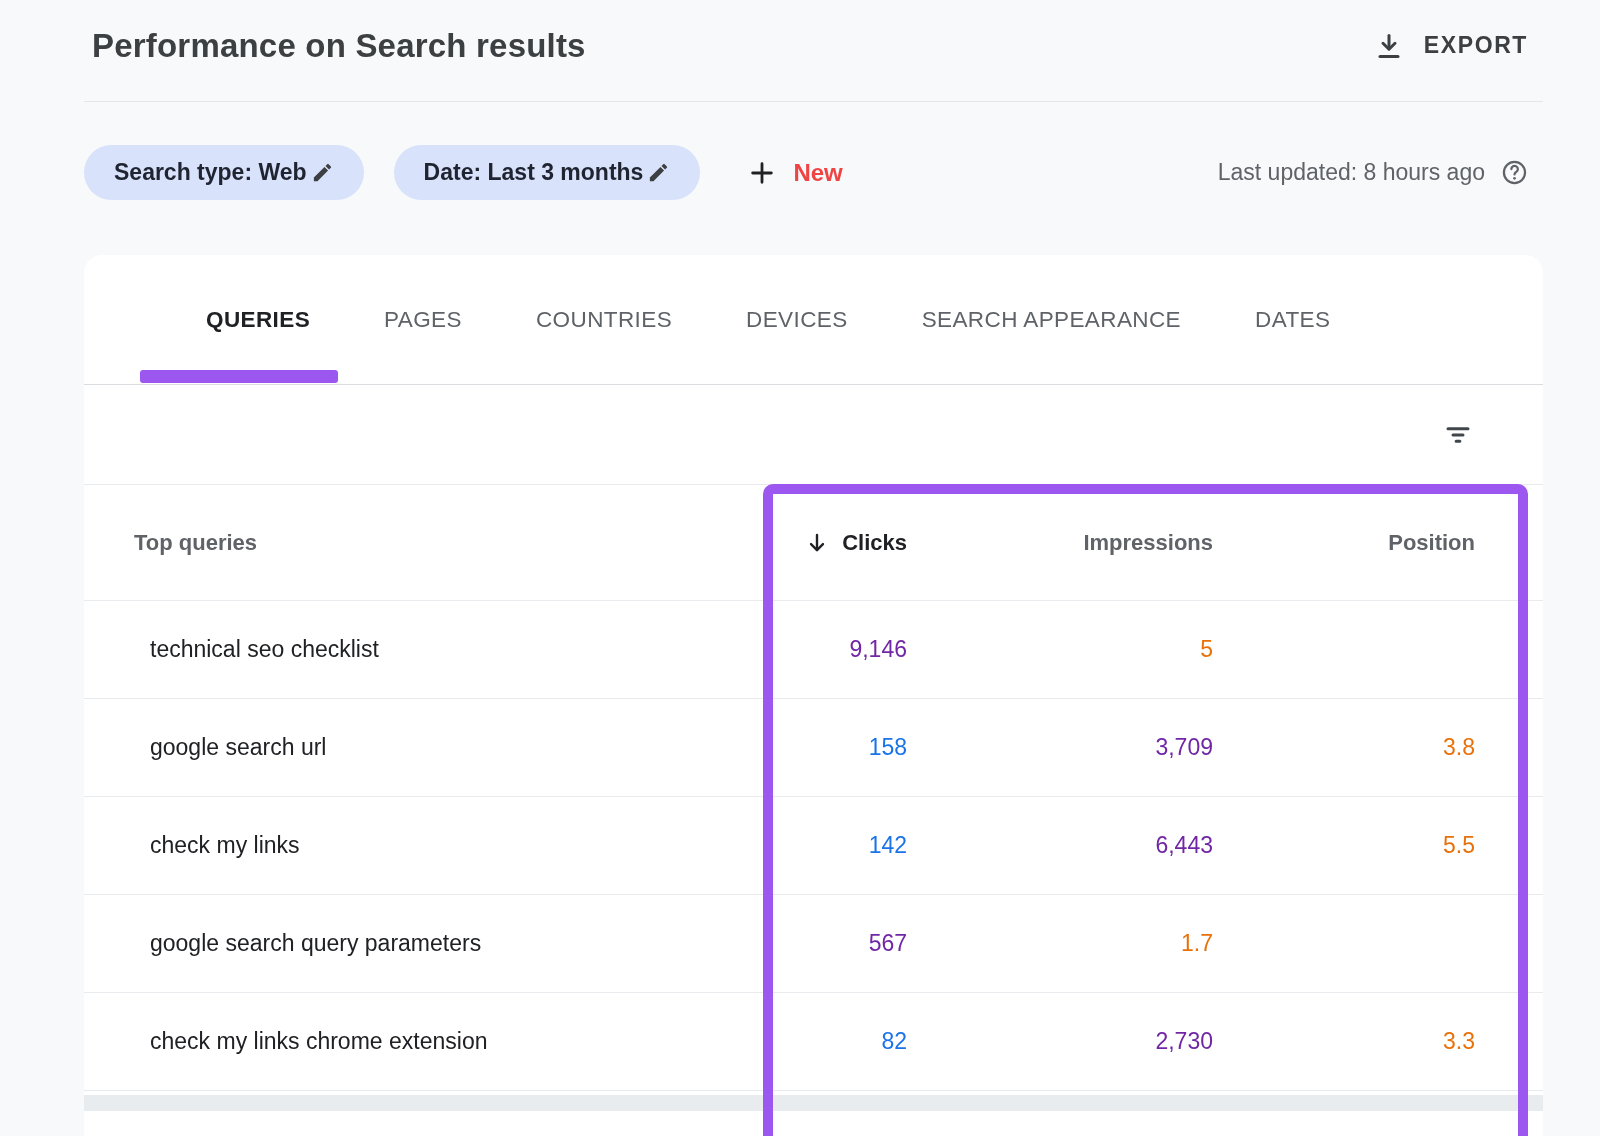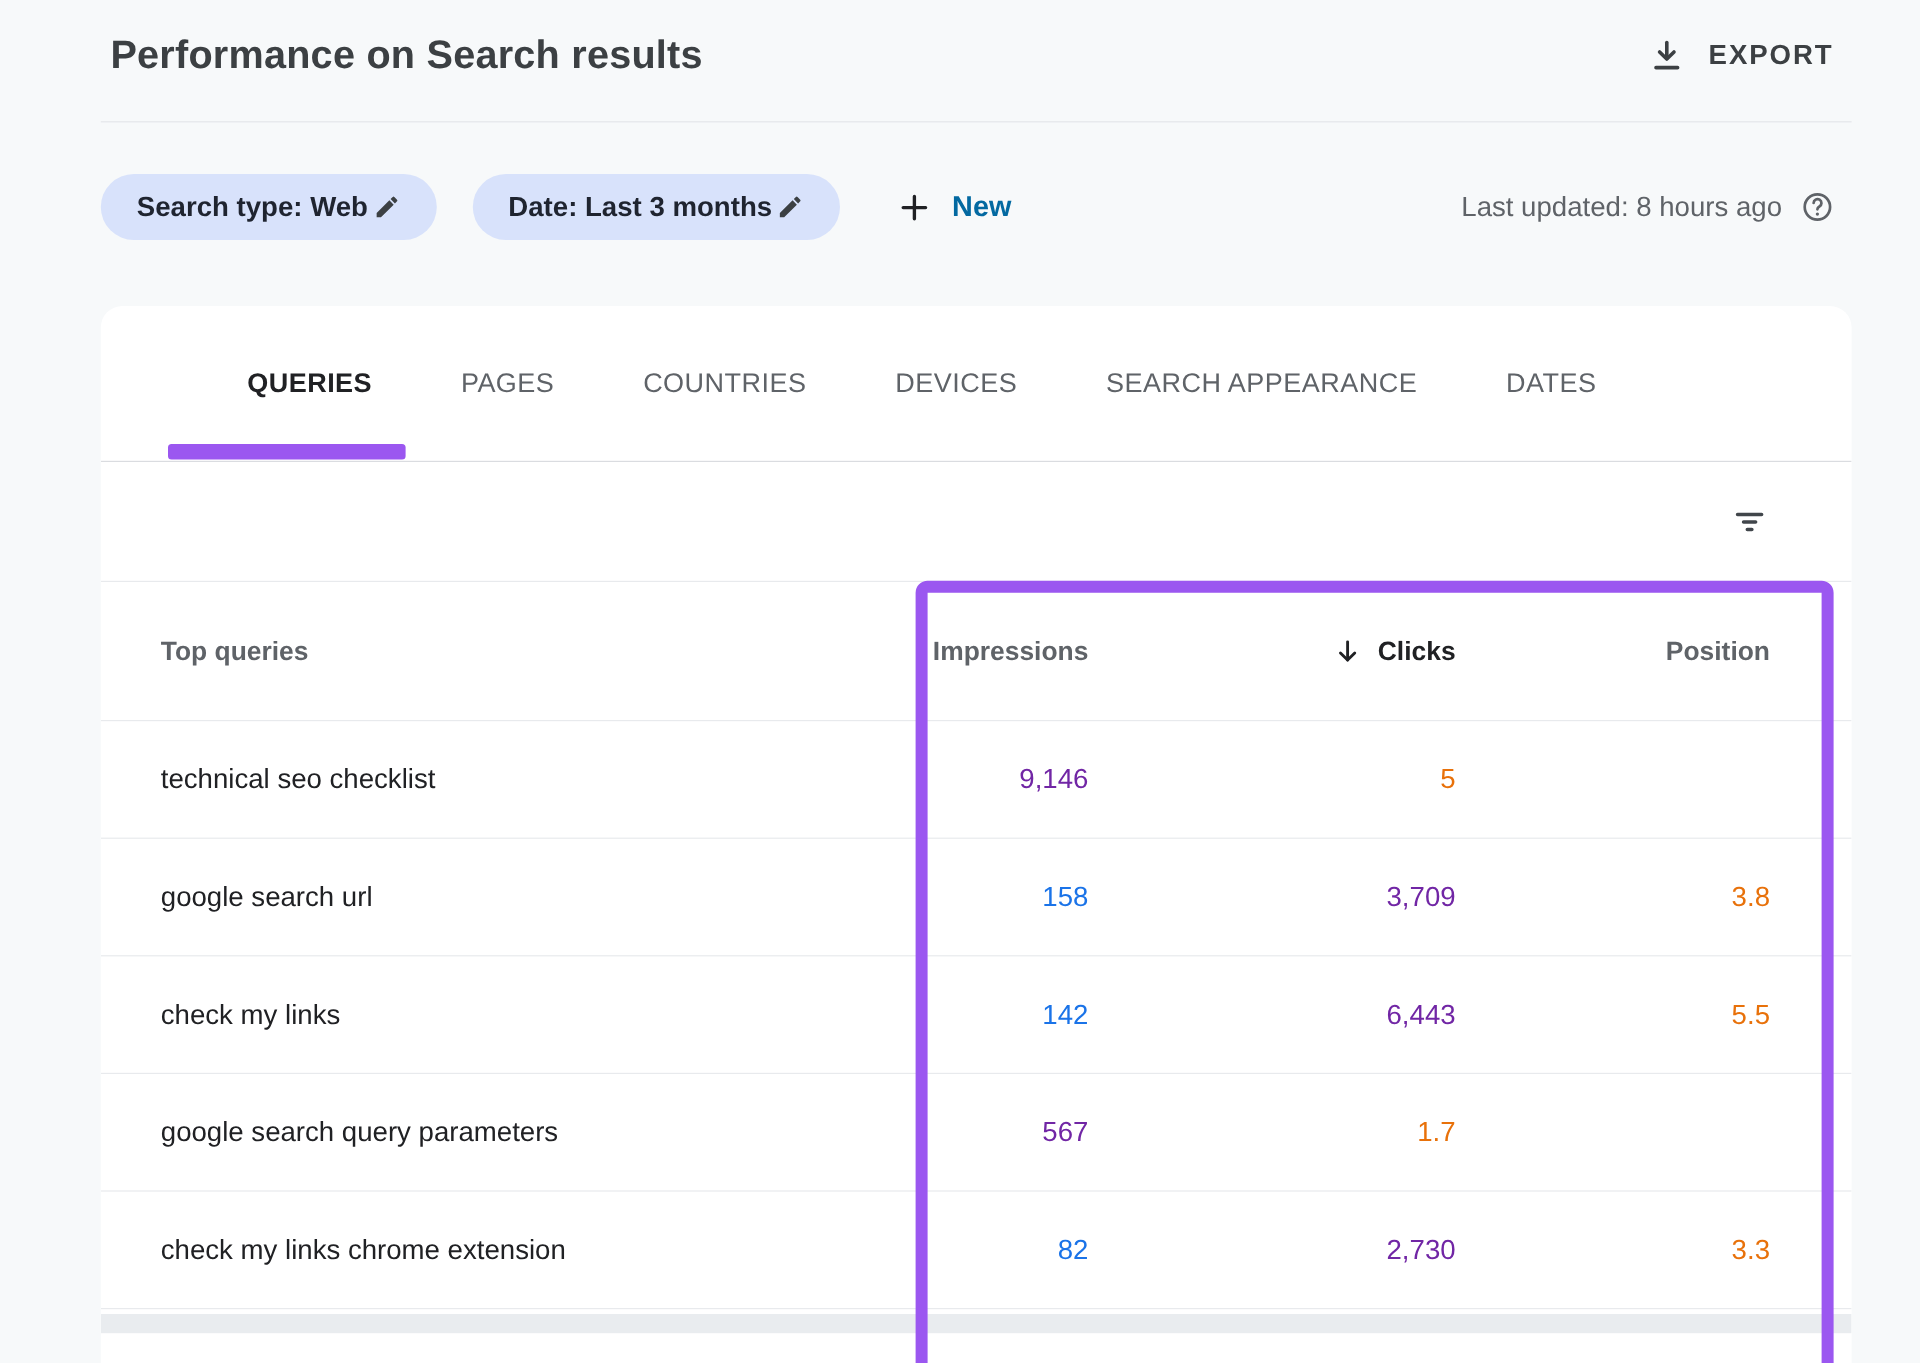--- a/index.html
+++ b/index.html
@@ -15,21 +15,21 @@
 
   .h-divider { height:1px; background:#e4e7ea; margin:0 57px; }
 
   
   .filter-bar { margin-top:43px; height:55px; padding:0 72px 0 57px; display:flex; align-items:center; }
   .chip { height:55px; display:flex; align-items:center; gap:4px; padding:0 30px; border-radius:28px;
           background:var(--chip_bg,#d8e2fb); border:none; cursor:pointer; font-family:inherit; }
   .chip .chip-label { font-size:23px; font-weight:700; color:#1f2430; white-space:nowrap; }
   .chip + .chip { margin-left:30px; }
   .new-btn { margin-left:48px; display:flex; align-items:center; gap:17px; background:none; border:none; cursor:pointer; font-family:inherit; }
-  .new-btn .label { font-size:24px; font-weight:700; color:#0369a1; }
+  .new-btn .label { font-size:24px; font-weight:700; color:#ef4444; }
   .updated-wrap { margin-left:auto; display:flex; gap:16px; }
   .updated-text { font-size:23px; color:#5f6368; }
   .help-btn { background:none; border:none; cursor:pointer; display:flex; align-items:center; }
 
   
   .card { margin:55px 57px 0; height:882px; background:#ffffff; border-radius:18px 18px 0 0; overflow:hidden; }
 
   .tabs { height:130px; display:flex; align-items:center; padding-left:92px; border-bottom:1px solid #dadce0; }
   .tab { padding:0 30px; font-size:22.5px; letter-spacing:.4px; color:#5f6368; cursor:pointer; white-space:nowrap; }
   .tab + .tab { margin-left:14px; }
@@ -38,21 +38,21 @@
   .toolbar { height:100px; border-bottom:1px solid #e8eaed; display:flex; align-items:center; justify-content:flex-end; padding-right:70px; }
   .filter-btn { background:none; border:none; cursor:pointer; display:flex; align-items:center; }
 
   
   .trow { display:grid; grid-template-columns:1fr 320px 306px 262px; align-items:center; padding:0 68px 0 50px; }
   .thead { height:116px; border-bottom:1px solid #e8eaed; }
   .th { font-size:22px; font-weight:700; color:#5f6368; text-align:right; cursor:pointer; }
   .th-queries { text-align:left; }
   .th-clicks { color:#202124; display:flex; align-items:center; justify-content:flex-end; gap:12px; }
   .table-row { height:98px; border-bottom:1px solid #e8eaed; cursor:pointer; }
-  .q { font-size:23px; color:#202124; }
+  .q { font-size:23px; color:#202124;margin-left:16px; }
   .num { font-size:23px; text-align:right; }
   .clicks { color:var(--clicks,#1a73e8); }
   .imps { color:var(--impressions,#7126a5); }
   .pos { color:var(--position,#e8710a); }
 
   .bottom-strip { height:16px; background:#e9ecef; margin-top:4px; }
 
   
   .tab-underline { position:absolute; left:140px; top:370px; width:198px; height:13px;
                    background:var(--highlight,#9b57f0); border-radius:3px; z-index:5; }
@@ -137,30 +137,30 @@
         <span>
           <svg viewBox="0 0 24 24" width="30" height="30" fill="none" stroke="#41464b" stroke-width="2.4" stroke-linecap="round">
             <path d="M4 7h16M8 12h8M10.5 17h3"></path>
           </svg>
         </span>
       </button>
     </div>
 
     <div class="trow thead">
       <div class="th th-queries">Top queries</div>
-      <div class="th">Impressions</div>
       <div class="th th-clicks">
         <span>
           <svg viewBox="0 0 24 24" width="26" height="26" fill="none" stroke="#202124" stroke-width="2.2" stroke-linecap="round" stroke-linejoin="round">
             <path d="M12 4.5v14"></path>
               <path d="M6.5 13 12 18.5 17.5 13"></path>
           </svg>
         </span>
         <span>Clicks</span>
       </div>
+      <div class="th">Impressions</div>
       <div class="th">Position</div>
     </div>
 
     <div class="trow table-row">
       <span class="q">technical seo checklist</span>
       <span class="num imps">9,146</span>
       <span class="num pos">5</span>
     </div>
     <div class="trow table-row">
       <span class="q">google search url</span>

